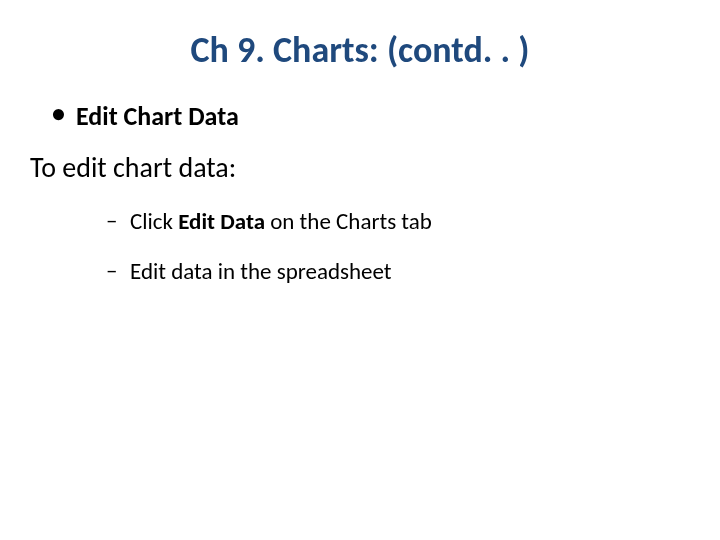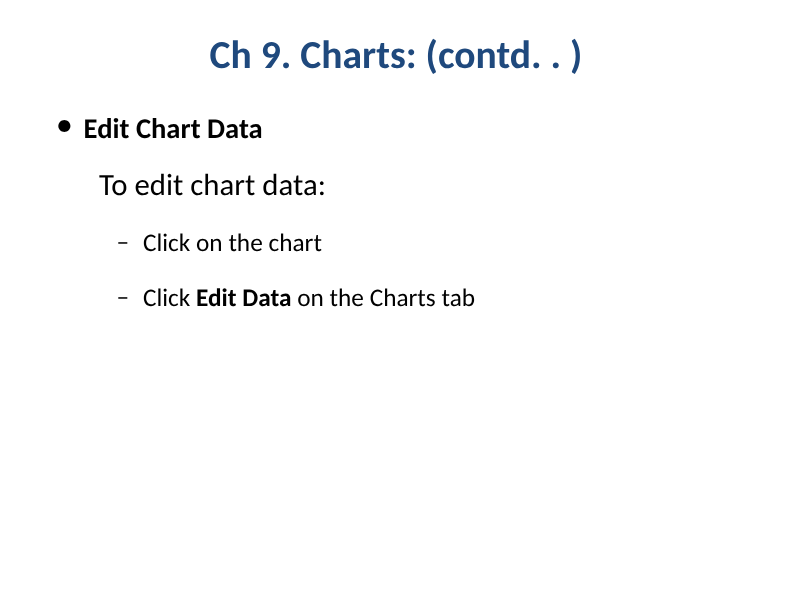--- a/index.html
+++ b/index.html
@@ -33,21 +33,20 @@
     }
     .level1 > li::before {
       content: "•";
       position: absolute;
       left: 0;
       top: 0;
       font-size: 26px;
       line-height: 1;
     }
     .intro {
-      margin-left: 60px;
       font-size: 28px;
       font-weight: 400;
       color: #000;
       margin-bottom: 22px;
     }
     .level2 {
       list-style: none;
       margin-left: 76px;
     }
     .level2 > li {
@@ -73,17 +72,17 @@
 
 <h1 class="title">Ch 9. Charts: (contd. . )</h1>
 
 <ul class="level1">
   <li>Edit Chart Data</li>
 </ul>
 
 <p class="intro">To edit chart data:</p>
 
 <ul class="level2">
-  <li>Click on the chart</li>
   <li>
     <span>Click </span><span class="bold">Edit Data</span><span> on the Charts tab</span>
   </li>
+  <li>Edit data in the spreadsheet</li>
 </ul>
 
 </body></html>

